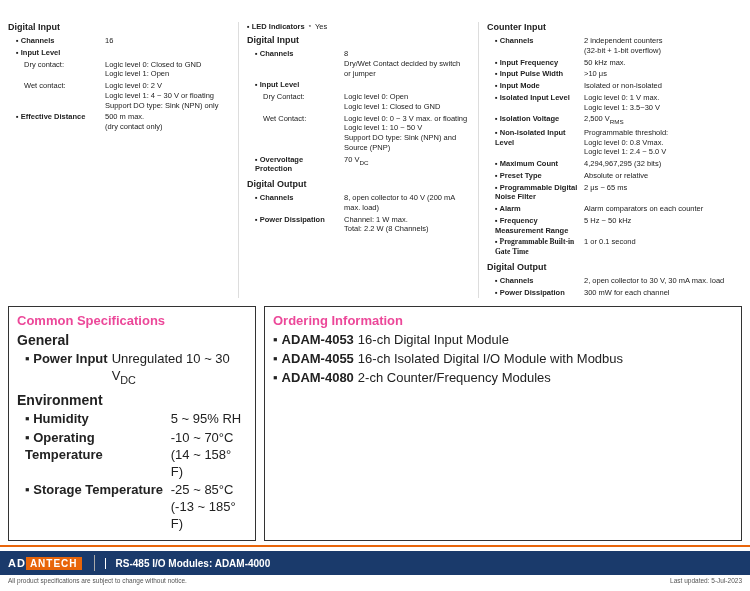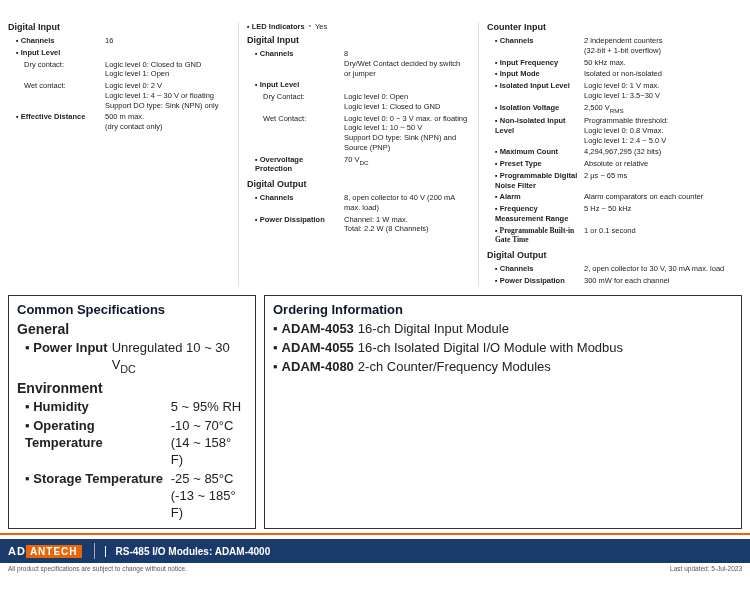--- a/index.html
+++ b/index.html
@@ -94,21 +94,21 @@
 
     .box-common {
       border: 1.5px solid #333;
       padding: 6px 8px;
       flex: 1;
     }
 
     .box-title {
       font-size: 13px;
       font-weight: bold;
-      color: #0f172a;
+      color: #ec4899;
       margin-bottom: 4px;
     }
 
     .box-section-title {
       font-size: 14px;
       font-weight: bold;
       margin-bottom: 2px;
       margin-top: 4px;
     }
 
@@ -289,20 +289,24 @@
     <div class="section-title first">Counter Input</div>
     <table class="spec-table">
       <tbody>
           <tr>
         <td class="label-col bullet">Channels</td>
         <td class="value-col">2 independent counters<br>(32-bit + 1-bit overflow)</td>
       </tr>
       <tr>
         <td class="label-col bullet" style="white-space:normal;">Input Frequency</td>
         <td class="value-col">50 kHz max.</td>
+      </tr>
+      <tr>
+        <td class="label-col bullet" style="white-space:normal;">Input Pulse Width</td>
+        <td class="value-col">&gt;10 μs</td>
       </tr>
       <tr>
         <td class="label-col bullet" style="white-space:normal;">Input Mode</td>
         <td class="value-col">Isolated or non-isolated</td>
       </tr>
       <tr>
         <td class="label-col bullet" style="white-space:normal;">Isolated Input Level</td>
         <td class="value-col">Logic level 0: 1 V max.<br>Logic level 1: 3.5~30 V</td>
       </tr>
       <tr>

